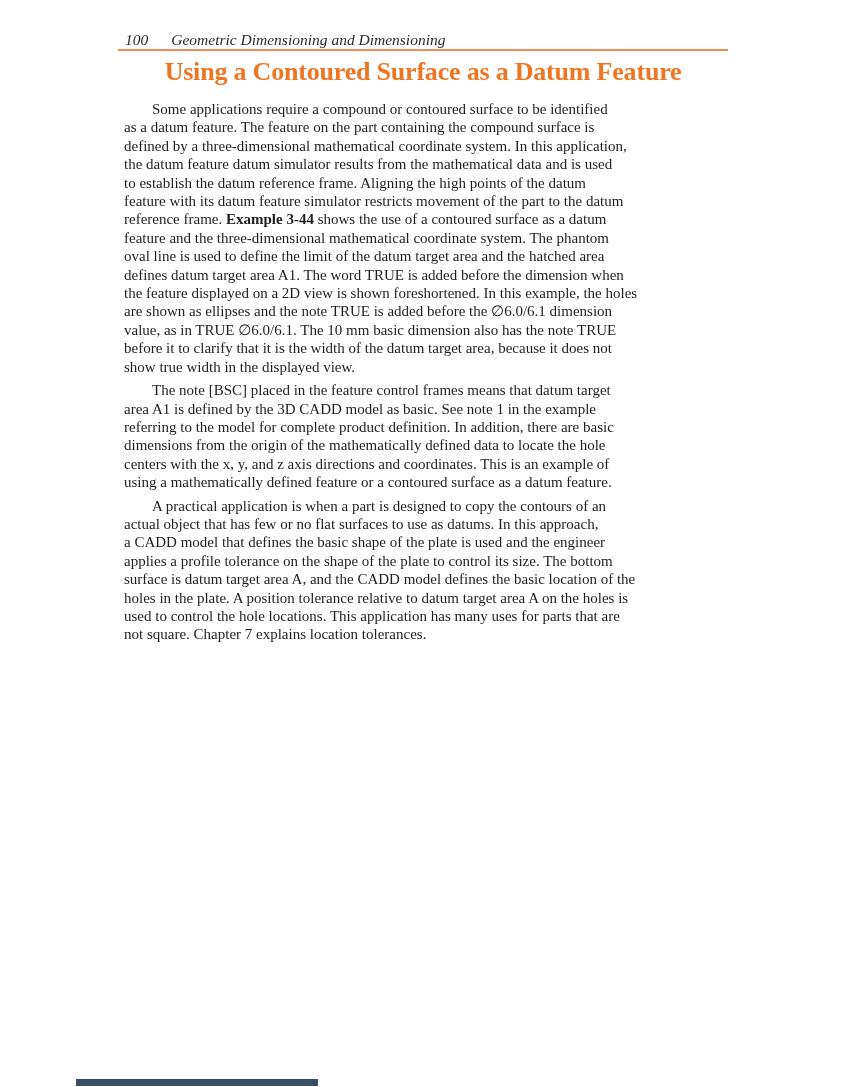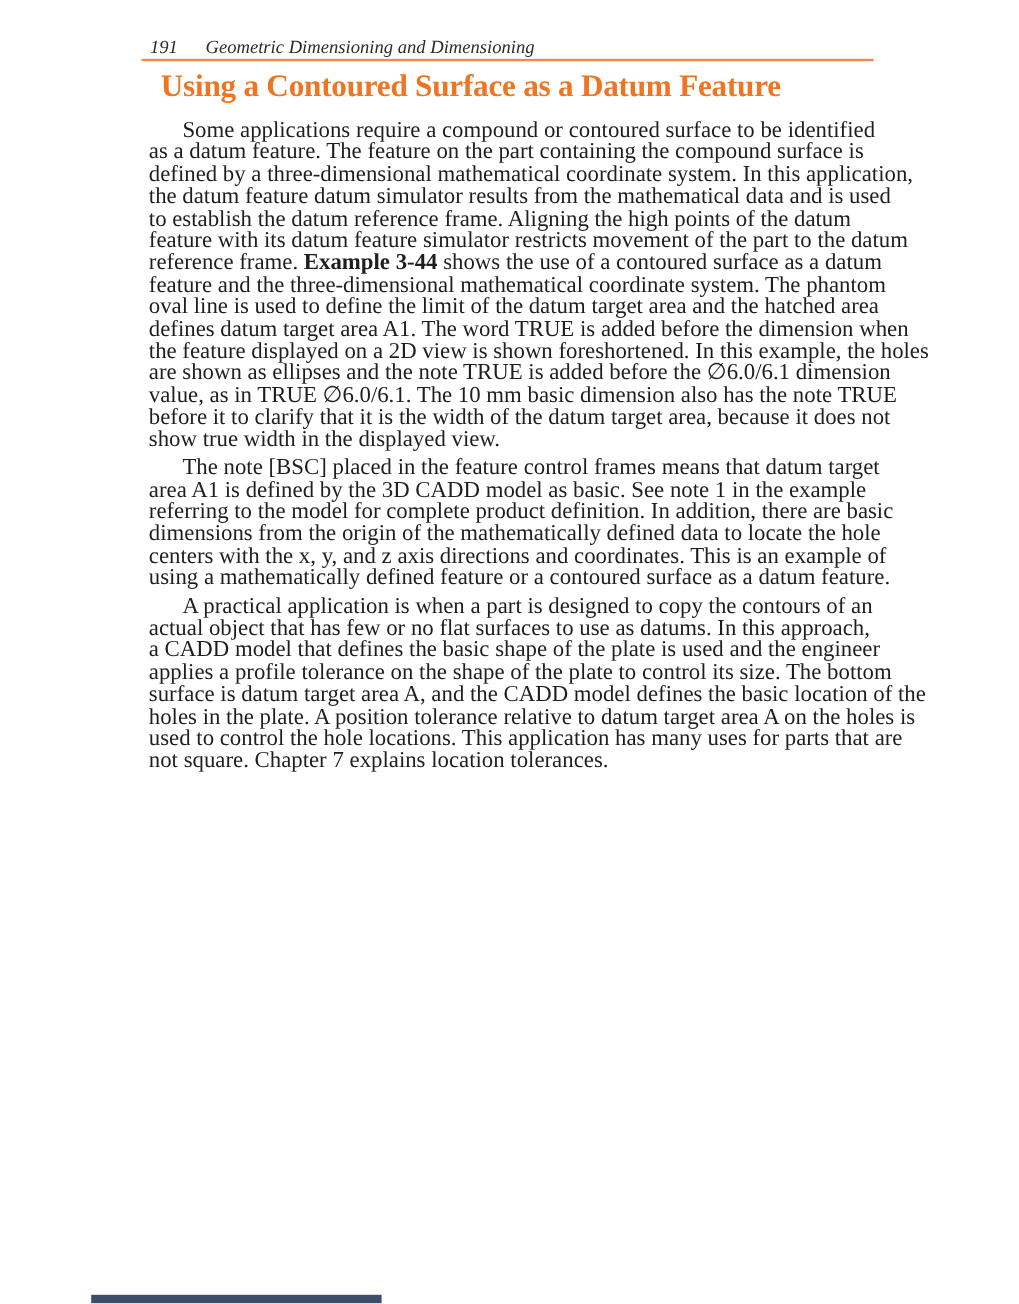--- a/index.html
+++ b/index.html
@@ -24,33 +24,34 @@
   }
   .running-header .folio { margin-right: 23px; }
   .header-rule {
     position: absolute;
     left: 118px; top: 49px;
     width: 610px; height: 2px;
     background: #ED8B52;
   }
   .section-title {
     position: absolute;
-    left: 134px; top: 57px;
+    left: 118px; top: 57px;
     width: 610px;
+    text-align: center;
     font-size: 26px;
     font-weight: bold;
     letter-spacing: -0.2px;
     color: #EE7623;
     white-space: nowrap;
   }
   .body-text {
     position: absolute;
     left: 124px; top: 100px;
     width: 690px;
-    font-size: 19px;
+    font-size: 15px;
     line-height: 18.4px;
     color: #1E1E1E;
   }
   .para {
     margin: 0 0 5px 0;
     text-indent: 28px;
     white-space: pre-line;
   }
   .bold { font-weight: bold; }
   .page-edge-bar {
@@ -58,21 +59,21 @@
     left: 76px; top: 1079px;
     width: 242px; height: 7px;
     background: #3C4D68;
   }
 </style>
 </head>
 <body>
 
 <div class="page">
 
-  <div class="running-header"><span class="folio">191</span><span>Geometric Dimensioning and Dimensioning</span></div>
+  <div class="running-header"><span class="folio">100</span><span>Geometric Dimensioning and Dimensioning</span></div>
 
   <div class="header-rule" style="background-color: rgb(237, 139, 82);"></div>
 
   <div class="section-title" style="color: rgb(238, 118, 35);">Using a Contoured Surface as a Datum Feature</div>
 
   <div class="body-text" style="color: rgb(30, 30, 30);">
       <div class="para"><span>Some applications require a compound or contoured surface to be identified
 as a datum feature. The feature on the part containing the compound surface is
 defined by a three-dimensional mathematical coordinate system. In this application,
 the datum feature datum simulator results from the mathematical data and is used

